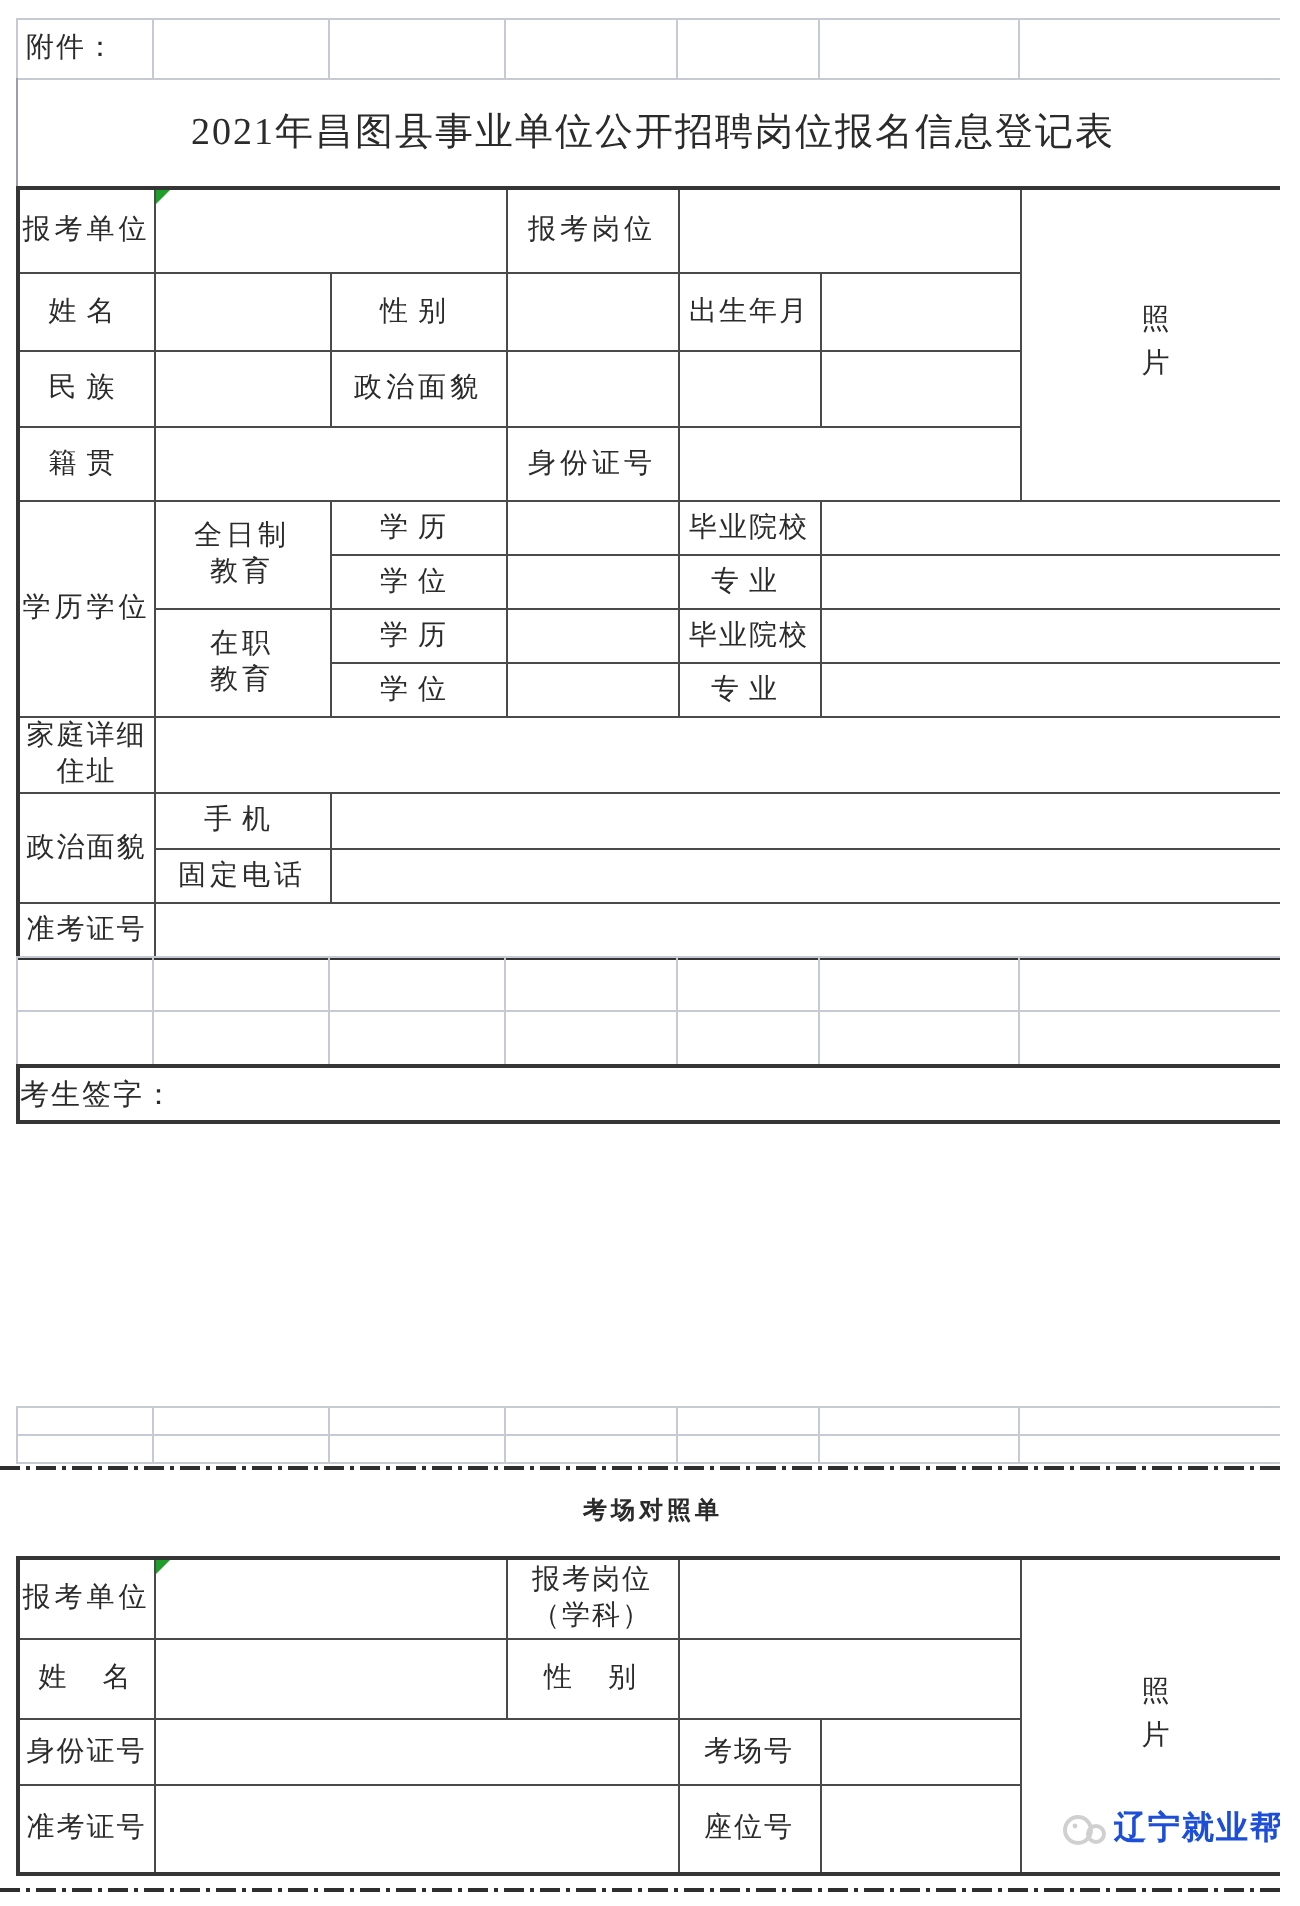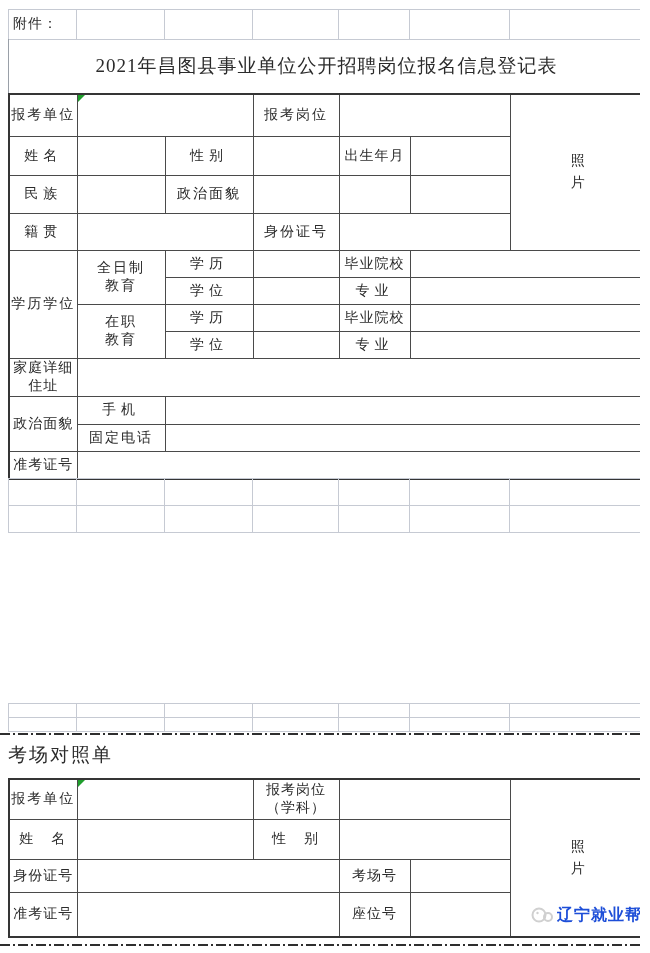--- a/index.html
+++ b/index.html
@@ -31,21 +31,21 @@
           border-top:7px solid #1f9e2c;border-right:7px solid transparent;}
   
   td.notes{font-size:14.5px;line-height:22px;padding:1px 4px 0 4px;text-align:left;
            vertical-align:top;letter-spacing:0.2px;}
   td.sig{font-size:14.5px;text-align:left;padding-left:4px;letter-spacing:1px;}
   
   .cutline{position:absolute;left:0;width:650px;height:2px;
     background:repeating-linear-gradient(90deg,#2e2e2e 0 10px,transparent 10px 13px,#2e2e2e 13px 15px,transparent 15px 18px);}
   
   .exam-title{position:absolute;top:738px;left:8px;width:637px;height:34px;
-    display:flex;align-items:center;font-size:19px;font-weight:normal;letter-spacing:2px;}
+    display:flex;align-items:center;justify-content:center;font-size:12px;font-weight:bold;letter-spacing:2px;}
   
   .watermark{position:absolute;right:3px;bottom:8px;display:flex;align-items:center;gap:2px;
     color:#1d4ed8;font-family:"Liberation Sans","DejaVu Sans",sans-serif;
     font-weight:bold;font-size:16px;letter-spacing:1px;white-space:nowrap;}
 </style>
 </head>
 <body>
 
 <div class="sheet">
 
@@ -172,20 +172,23 @@
     <div class="gc"></div>
       <div class="gc"></div>
   </div>
 
   <table class="tbl" style="top:532px;">
     <colgroup>
         <col style="width:245px">
         <col style="width:392px">
       </colgroup>
     <tbody>
+    <tr style="height:28px">
+      <td class="sig" colspan="2"><span>考生签字：</span></td>
+    </tr>
   </tbody>
     </table>
 
   <div class="band" style="top:703px;grid-template-rows:14px 14px;">
     <div class="gc"></div>
       <div class="gc"></div>
     <div class="gc"></div>
       <div class="gc"></div>
     <div class="gc"></div>
       <div class="gc"></div>

